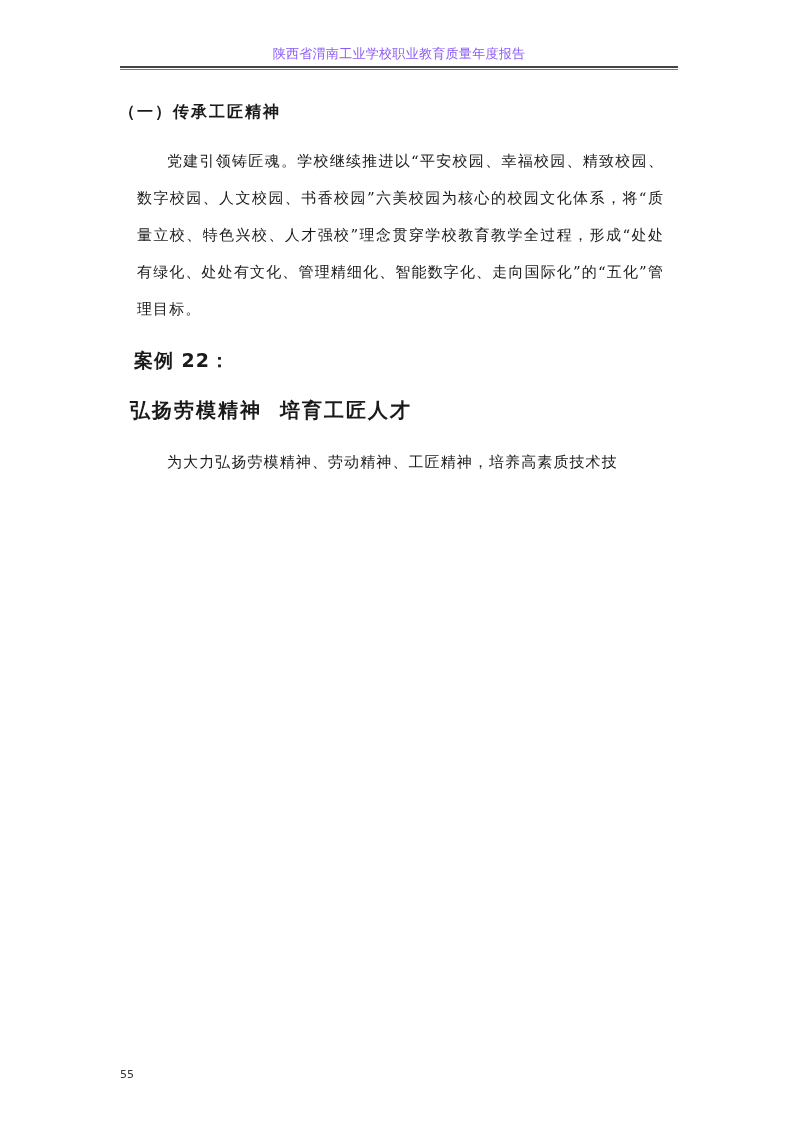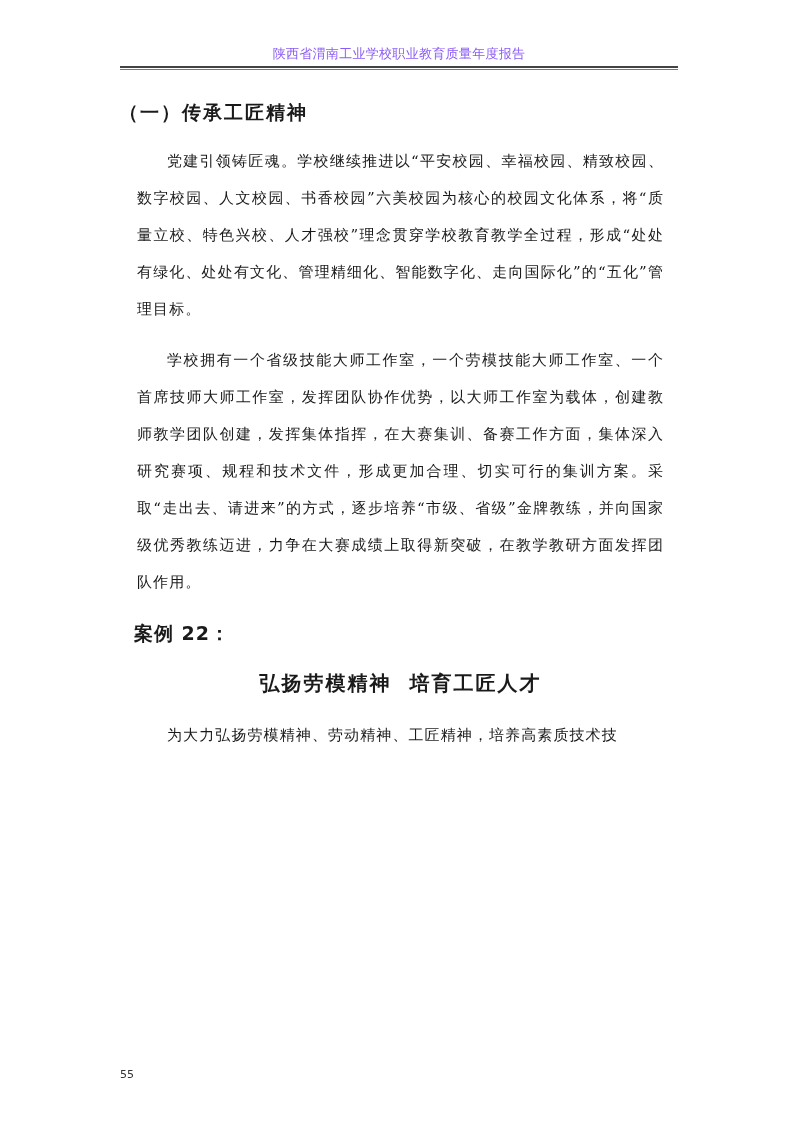--- a/index.html
+++ b/index.html
@@ -5,41 +5,40 @@
   html, body { margin: 0; padding: 0; background: #ffffff; }
   body { width: 800px; height: 1131px; position: relative; overflow: hidden;
          font-family: "DejaVu Serif", "Liberation Serif", serif; color: #1a1a1a; }
   .page-header { position: absolute; left: 120px; top: 0; width: 558px; height: 72px; }
   .header-text { position: absolute; left: 0; right: 0; top: 45px; text-align: center;
                  font-size: 13px; color: #8b5cf6; letter-spacing: 0.3px;
                  font-family: "DejaVu Serif", "Liberation Serif", serif; }
   .header-rule { position: absolute; left: 0; right: 0; top: 66px; height: 4px;
                  border-top: 2px solid #444; border-bottom: 1px solid #777; box-sizing: border-box; }
   .content { position: absolute; left: 123px; top: 95px; width: 555px; }
-  .section-title { font-size: 19px; font-weight: bold; height: 34px; line-height: 34px;
+  .section-title { font-size: 16px; font-weight: bold; height: 34px; line-height: 34px;
                    margin: 0 0 0 0; letter-spacing: 2px; margin-left: -4px; }
   .para { font-size: 15px; line-height: 37px; margin: 14px; text-indent: 2em;
           letter-spacing: 1.1px; text-align: justify; }
   .case-label { font-size: 19px; font-weight: bold; line-height: 37px; margin: 11px; letter-spacing: 1px;
                 font-family: "DejaVu Sans", "Liberation Sans", sans-serif; }
-  .case-title { font-size: 20px; font-weight: bold; line-height: 40px; margin: 7px; text-align: center;
+  .case-title { font-size: 20px; font-weight: bold; line-height: 40px; margin: 7px; text-align: left;
                 letter-spacing: 2px; }
   .page-number { position: absolute; left: 120px; top: 1068px; font-size: 11px; color: #333;
                  font-family: "DejaVu Sans", "Liberation Sans", sans-serif; }
 </style>
 </head>
 <body>
 
 <div class="page-header">
   <div class="header-text">陕西省渭南工业学校职业教育质量年度报告</div>
   <div class="header-rule"></div>
 </div>
 
 <div class="content">
   <h2 class="section-title">（一）传承工匠精神</h2>
   <p class="para">党建引领铸匠魂。学校继续推进以“平安校园、幸福校园、精致校园、数字校园、人文校园、书香校园”六美校园为核心的校园文化体系，将“质量立校、特色兴校、人才强校”理念贯穿学校教育教学全过程，形成“处处有绿化、处处有文化、管理精细化、智能数字化、走向国际化”的“五化”管理目标。</p>
-  <p class="para">学校拥有一个省级技能大师工作室，一个劳模技能大师工作室、一个首席技师大师工作室，发挥团队协作优势，以大师工作室为载体，创建教师教学团队创建，发挥集体指挥，在大赛集训、备赛工作方面，集体深入研究赛项、规程和技术文件，形成更加合理、切实可行的集训方案。采取“走出去、请进来”的方式，逐步培养“市级、省级”金牌教练，并向国家级优秀教练迈进，力争在大赛成绩上取得新突破，在教学教研方面发挥团队作用。</p>
   <p class="case-label">案例 22：</p>
   <h3 class="case-title" style="white-space:pre;">弘扬劳模精神  培育工匠人才</h3>
   <p class="para">为大力弘扬劳模精神、劳动精神、工匠精神，培养高素质技术技</p>
 </div>
 
 <div class="page-number">55</div>
 
 </body></html>

